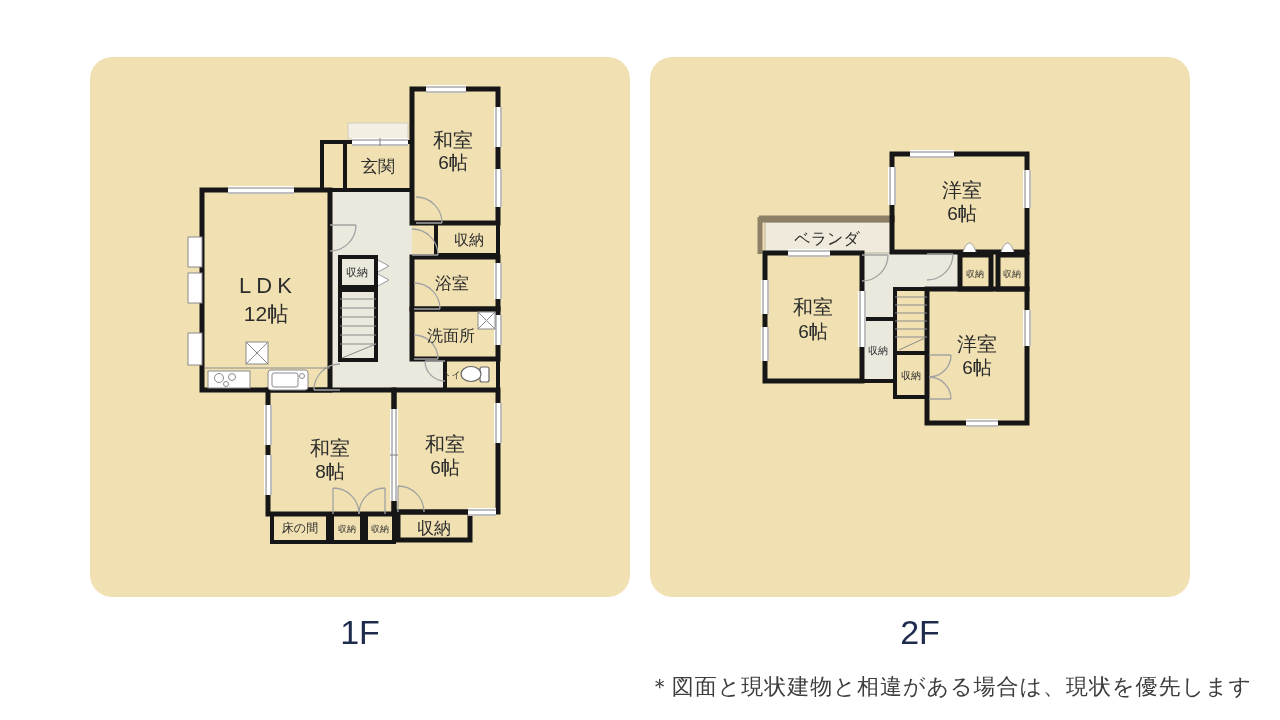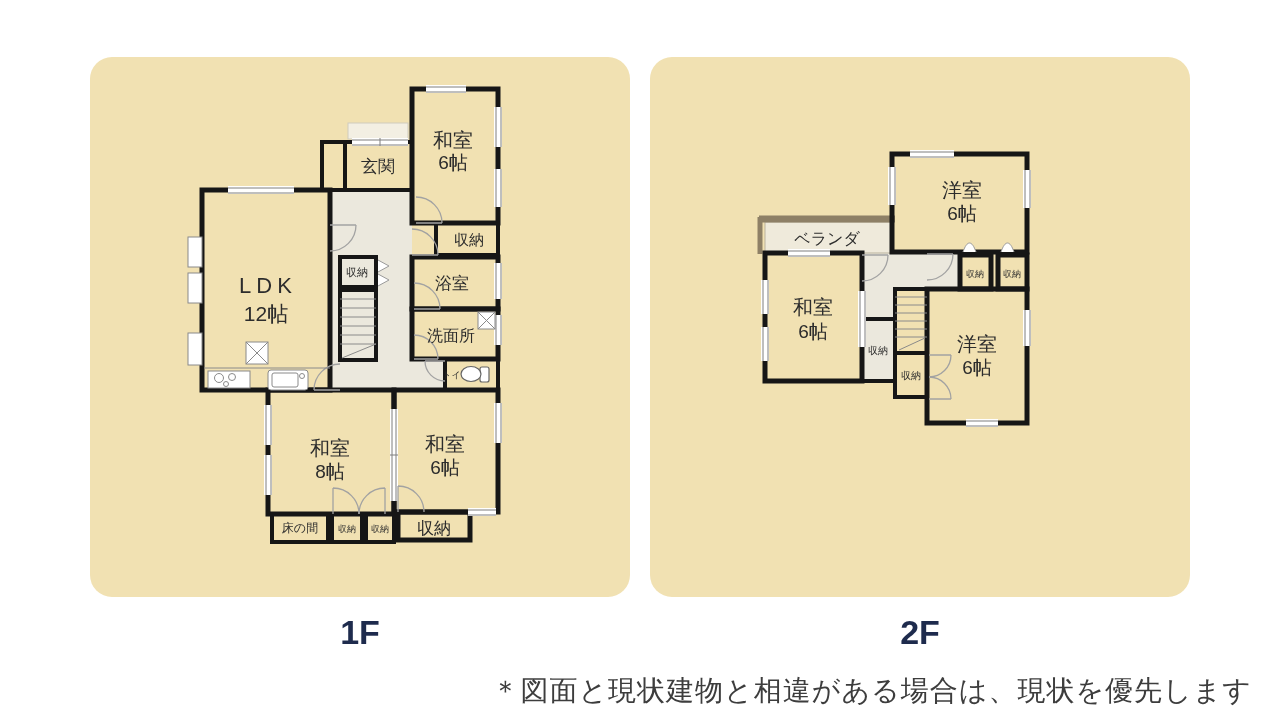--- a/index.html
+++ b/index.html
@@ -3,24 +3,24 @@
 <meta charset="utf-8">
 <style>
   html,body{margin:0;padding:0;background:#ffffff;}
   body{width:1280px;height:720px;position:relative;overflow:hidden;
        font-family:"Liberation Sans","DejaVu Sans",sans-serif;}
   .panel{position:absolute;top:57px;width:540px;height:540px;
          background:#f1e1b2;border-radius:22px;}
   #panel-1f{left:90px;}
   #panel-2f{left:650px;}
   .floor-caption{position:absolute;top:613px;width:540px;text-align:center;
-                 font-size:34px;font-weight:bold;color:#1e2b4d;}
+                 font-size:34px;font-weight:normal;color:#1e2b4d;}
   #caption-1f{left:90px;}
   #caption-2f{left:650px;text-align:center;}
-  .note{position:absolute;top:672px;right:28px;font-size:28px;color:#3d3d3d;
+  .note{position:absolute;top:672px;right:28px;font-size:22px;color:#3d3d3d;
         letter-spacing:1px;white-space:nowrap;}
   svg text{font-family:"Liberation Sans","DejaVu Sans",sans-serif;
            fill:#2c2c2c;text-anchor:middle;}
   .t22{font-size:22px;letter-spacing:5px;}
   .t21{font-size:21px;}
   .t20{font-size:20px;}
   .t19{font-size:19px;}
   .t17{font-size:17px;}
   .t16{font-size:16px;}
   .t15{font-size:15px;}

